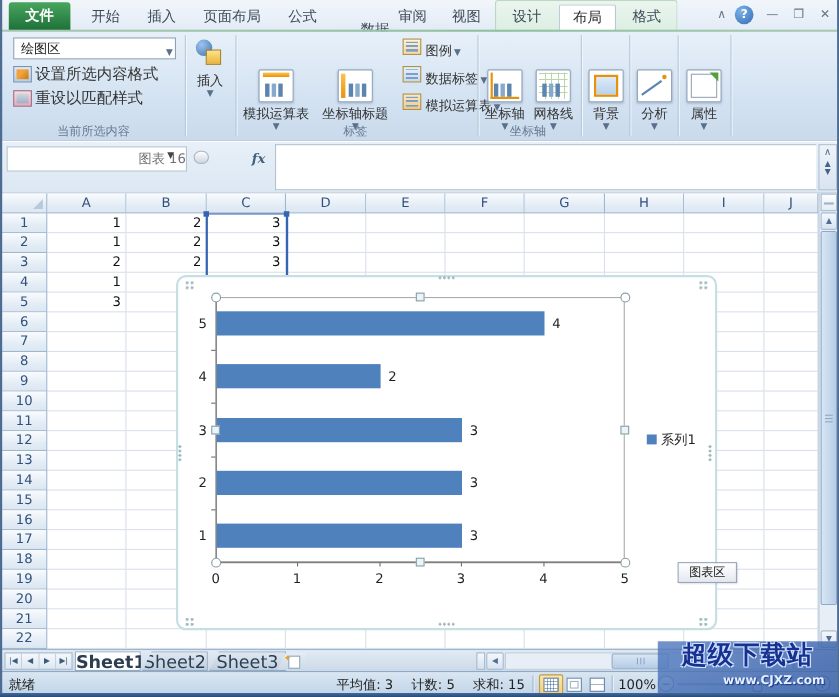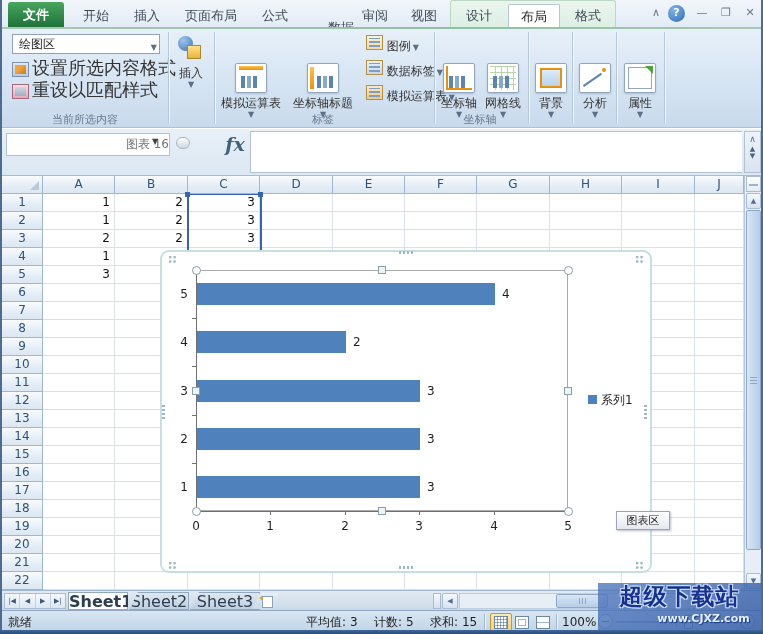--- a/index.html
+++ b/index.html
@@ -20,21 +20,21 @@
   #tab-strip-line{left:0;top:27px;width:763px;height:2px;background:linear-gradient(90deg,#aac8b4,#8fc0a0 60%,#aac8b4);}
   .winbtn{position:absolute;top:5px;width:20px;height:17px;text-align:center;line-height:16px;color:#6b7787;font-size:11px;border-radius:3px;}
   #help-btn{background:radial-gradient(circle at 35% 30%,#7fb2e8,#2f6cb3);color:#fff;border-radius:50%;width:17px;height:17px;font-weight:bold;}
 
   
   #ribbon{left:0;top:29px;width:763px;height:99px;background:linear-gradient(#e7f0f9,#d4e3f2 60%,#c9daec);border-bottom:1px solid #aebfd4;box-sizing:border-box;}
   .gdiv{position:absolute;top:3px;height:92px;width:1px;background:#b8c8dc;box-shadow:1px 0 0 #f0f5fa;}
   .grouplabel{position:absolute;top:84px;height:14px;line-height:14px;font-size:11px;color:#66798f;text-align:center;}
   .combo{position:absolute;background:#fff;border:1px solid #8fa1b6;height:20px;box-sizing:border-box;line-height:18px;padding-left:6px;color:#222;}
   .combo .arr{position:absolute;right:2px;top:4px;font-size:8px;color:#5a6f88;}
-  .sbtn{position:absolute;height:20px;line-height:20px;font-size:18px;color:#333;white-space:nowrap;}
+  .sbtn{position:absolute;height:20px;line-height:20px;font-size:14px;color:#333;white-space:nowrap;}
   .sbtn .si{display:inline-block;vertical-align:-3px;margin-right:3px;}
   .bigbtn{position:absolute;top:32px;text-align:center;font-size:12px;color:#333;}
   .bigbtn .bicon{margin:2px auto 3px auto;width:30px;height:28px;background:#fff;border:1px solid #94a7bc;border-radius:2px;position:relative;box-shadow:0 1px 2px rgba(120,140,170,.4);}
   .bigbtn .blabel{line-height:14px;white-space:nowrap;}
   .bigbtn .barr{font-size:8px;color:#5a6f88;line-height:10px;}
   .bars3{position:absolute;left:5px;bottom:4px;width:4px;height:12px;background:#5b84b1;box-shadow:6px 4px 0 -4px #87a9cc,6px 0 0 #87a9cc,12px 6px 0 -6px #5b84b1,12px 0 0 #5b84b1;}
   .accent-top{position:absolute;left:3px;top:2px;right:3px;height:4px;background:linear-gradient(#ffc24a,#e8920c);}
   .accent-left{position:absolute;left:2px;top:3px;bottom:3px;width:4px;background:linear-gradient(#ffc24a,#e8920c);}
   .grid-ov{position:absolute;inset:2px;background:
       repeating-linear-gradient(0deg,transparent 0 5px,#b9d6a8 5px 6px),
@@ -43,21 +43,21 @@
   .sicon16 i{position:absolute;left:2px;top:2px;right:2px;bottom:2px;background:
       repeating-linear-gradient(0deg,#7b9fc7 0 2px,transparent 2px 4px);}
   .smallrow{position:absolute;height:20px;line-height:20px;white-space:nowrap;color:#333;}
   .smallrow .arr{font-size:8px;color:#5a6f88;margin-left:2px;}
 
   
   #fbar{left:0;top:129px;width:763px;height:47px;background:linear-gradient(#e8f0f8,#dbe7f2);border-bottom:1px solid #a9bccd;box-sizing:border-box;}
   #namebox{left:6px;top:4px;width:164px;height:23px;background:#fff;border:1px solid #b3c2d3;box-sizing:border-box;text-align:right;line-height:21px;color:#737373;}
   #namebox-arrow{left:152px;top:8px;font-size:8px;color:#444;}
   #nb-pill{left:176px;top:8px;width:14px;height:12px;border-radius:7px;background:linear-gradient(#fdfdfd,#cfd7df);border:1px solid #aab6c4;box-sizing:border-box;}
-  #fx{left:222px;top:4px;width:26px;height:22px;text-align:center;font-family:"DejaVu Serif","Liberation Serif",serif;font-style:italic;font-weight:bold;color:#41617f;font-size:19px;line-height:22px;}
+  #fx{left:222px;top:4px;width:26px;height:22px;text-align:center;font-family:"DejaVu Serif","Liberation Serif",serif;font-style:italic;font-weight:bold;color:#41617f;font-size:12px;line-height:22px;}
   #formula-input{left:250px;top:2px;width:492px;height:42px;background:#fff;border:1px solid #b3c2d3;border-right:none;box-sizing:border-box;}
   #fbar-right{left:744px;top:2px;width:17px;height:42px;background:linear-gradient(#eef3f9,#d9e4ef);border:1px solid #b3c2d3;box-sizing:border-box;text-align:center;color:#4f6e94;}
   #fbar-right .c1{font-size:9px;line-height:14px;}
   #fbar-right .c2{font-size:7px;line-height:7px;color:#44628a;}
 
   
   #grid{left:2px;top:176px;width:742px;height:414px;display:grid;
         grid-template-columns:41px 72px 73px 72px 73px 72px 72px 73px 72px 73px 49px;
         grid-auto-rows:18px;background:#fff;z-index:1;}
   .ch,.rh,.corner{background:linear-gradient(#f9fbfd,#e4edf6 60%,#dce7f2);border-right:1px solid #9eb6ce;border-bottom:1px solid #9eb6ce;color:#31517c;text-align:center;line-height:17px;box-sizing:border-box;font-size:12px;}

